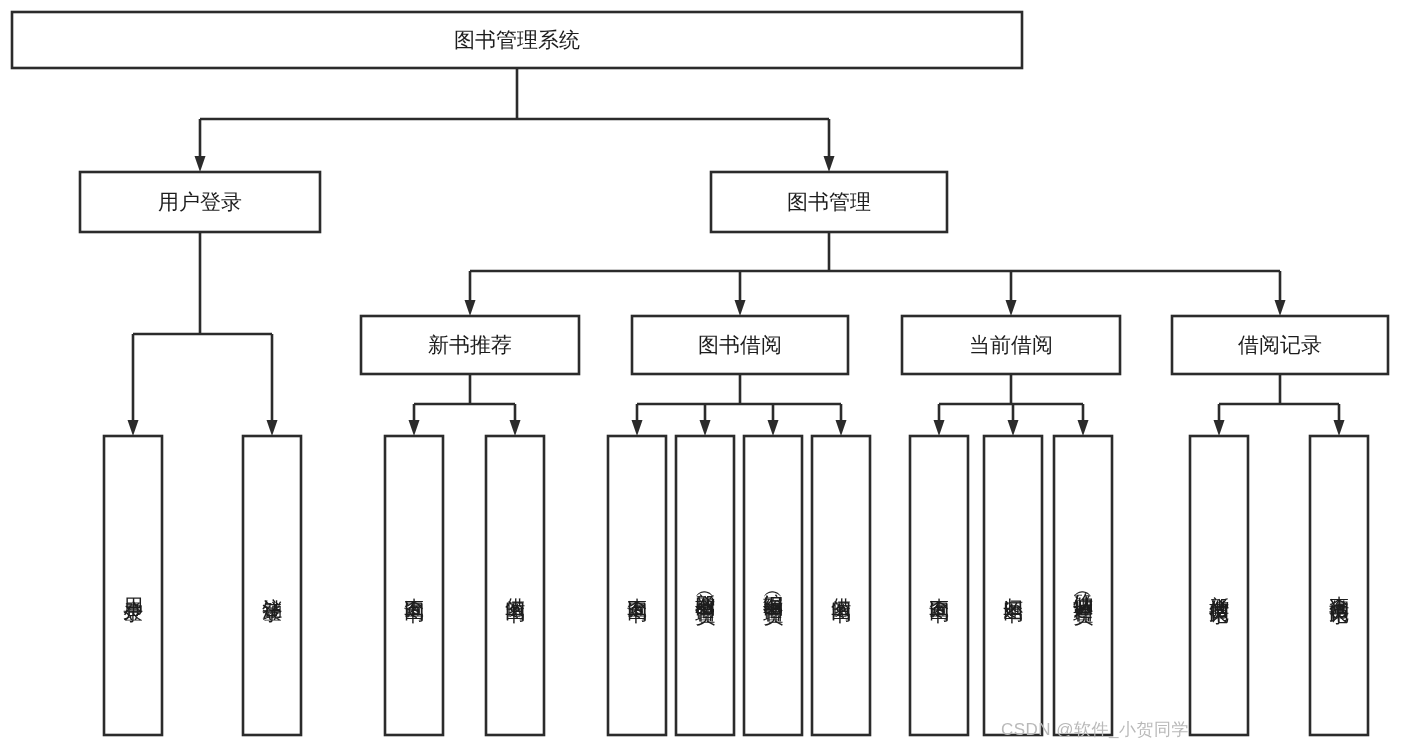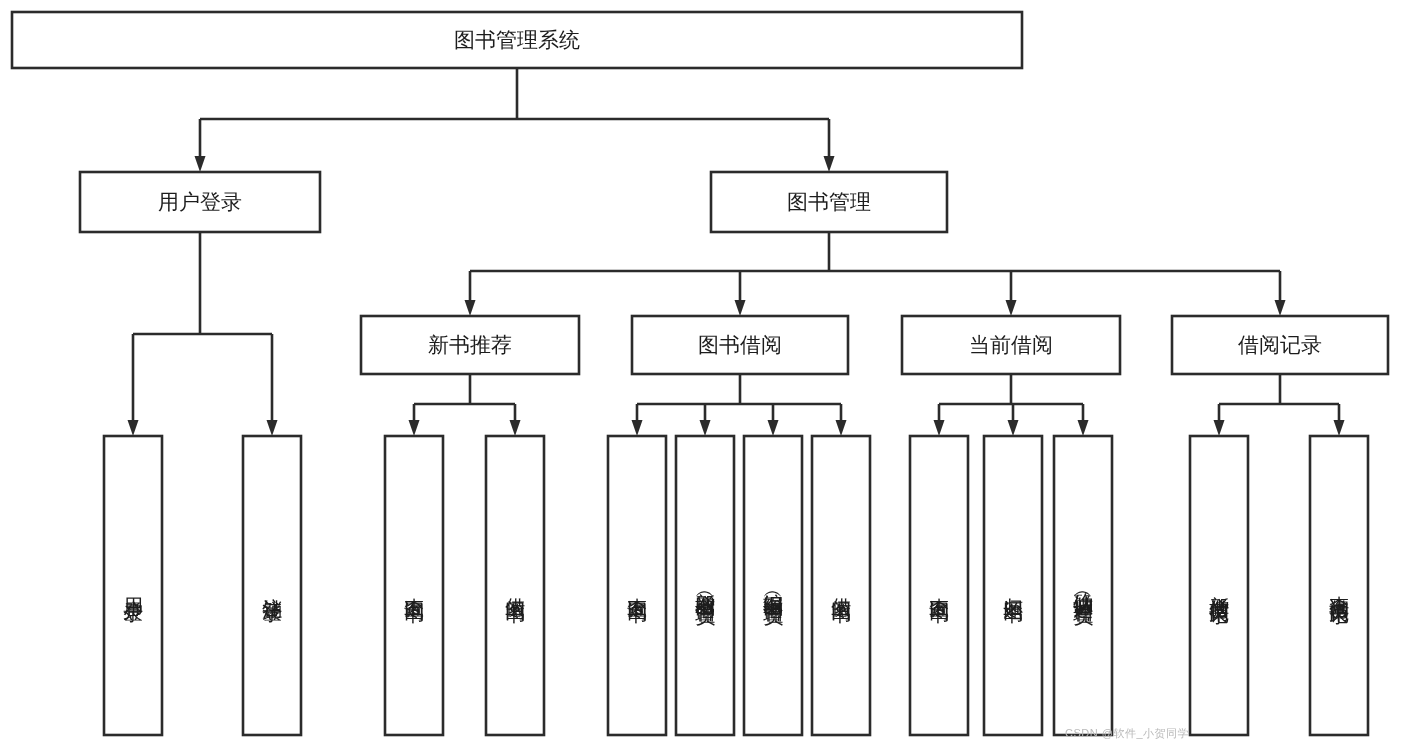--- a/index.html
+++ b/index.html
@@ -66,21 +66,21 @@
     letter-spacing: 2px;
     color: #1d1d1d;
     white-space: nowrap;
     text-align: center;
   }
   .watermark {
     position: absolute;
     right: 8px;
     bottom: 6px;
     font-family: "Liberation Sans", "DejaVu Sans", sans-serif;
-    font-size: 11px;
+    font-size: 17px;
     color: #b9b9b9;
     letter-spacing: 0.5px;
     user-select: none;
     white-space: nowrap;
   }
 </style>
 </head>
 <body>
 
 <div id="diagram-root">

